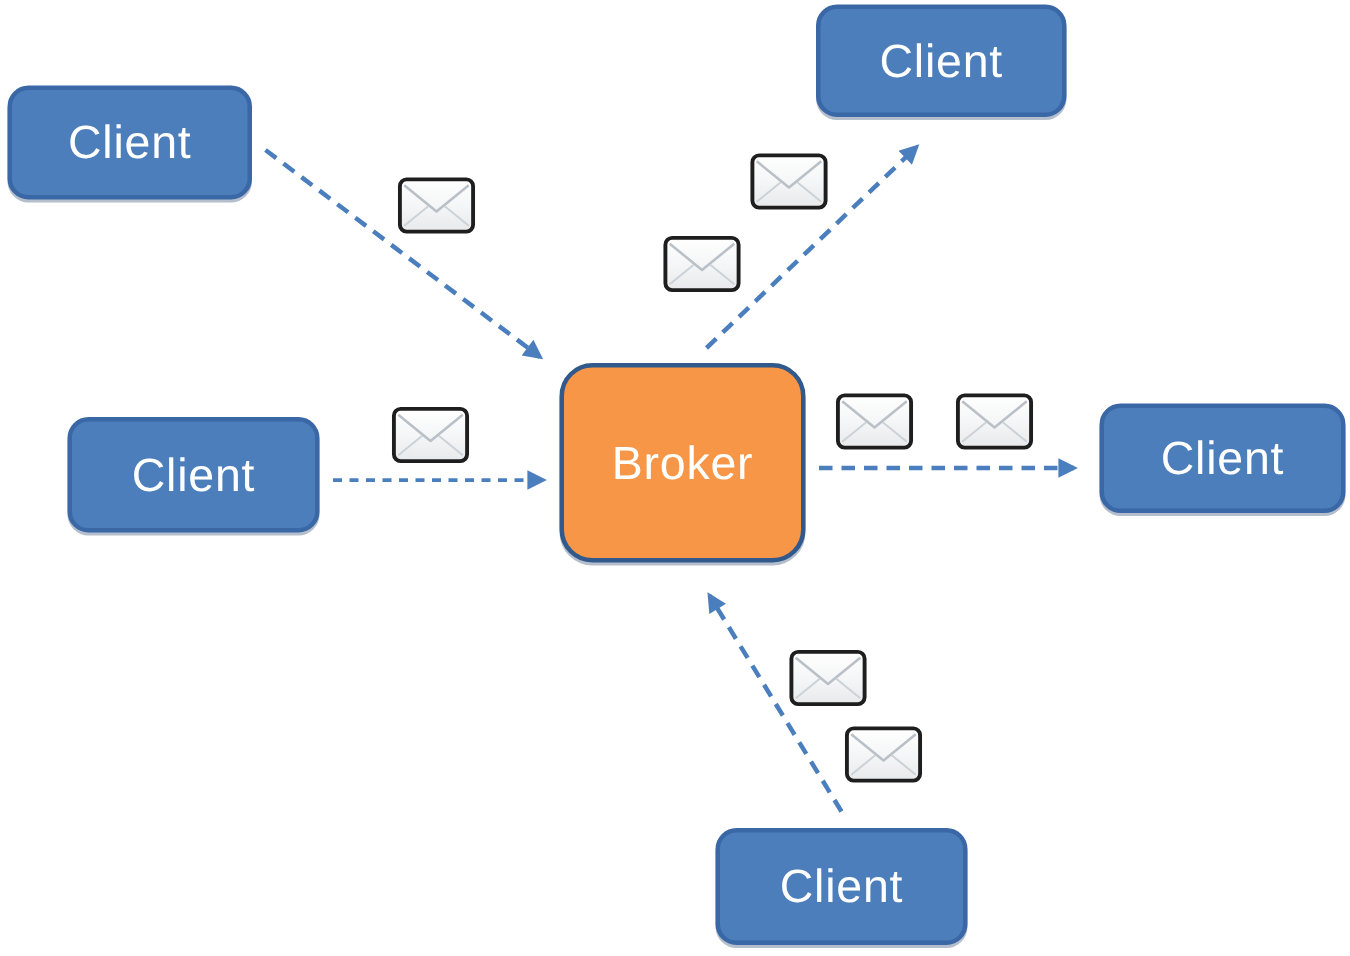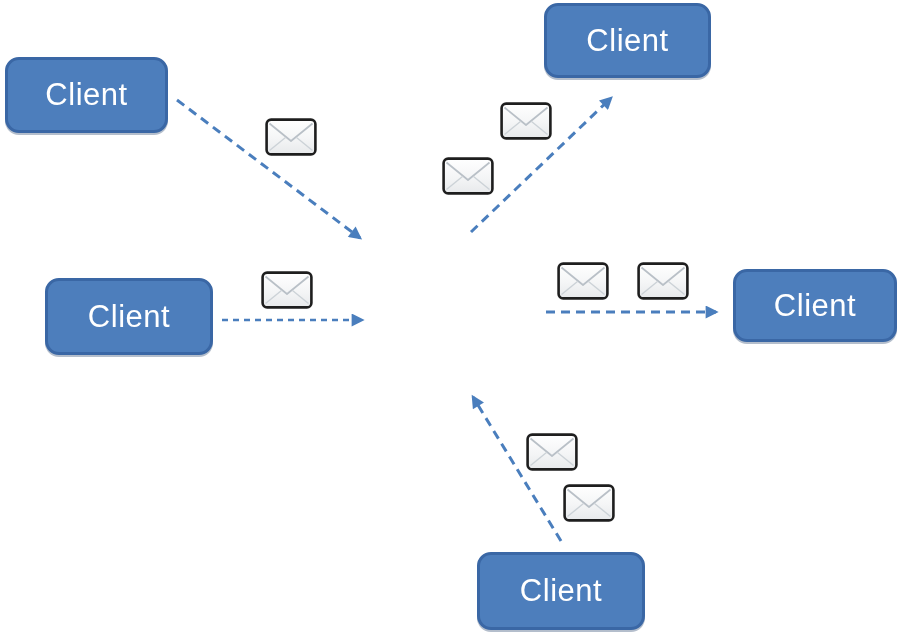--- a/index.html
+++ b/index.html
@@ -99,20 +99,23 @@
   </div>
 
   <div class="node client" style="left:733px;top:269px;width:164px;height:73px;">
     <span>Client</span>
   </div>
 
   <div class="node client" style="left:477px;top:552px;width:168px;height:78px;">
     <span>Client</span>
   </div>
 
+  <div class="node broker" style="left:373px;top:242px;width:164px;height:133px;">
+    <span>Broker</span>
+  </div>
 
   <div class="envelope" style="left:265px;top:118px;">
     <svg viewBox="0 0 52 38">
         <use href="#env-sym"></use>
       </svg>
   </div>
   <div class="envelope" style="left:261px;top:271px;">
     <svg viewBox="0 0 52 38">
         <use href="#env-sym"></use>
       </svg>

